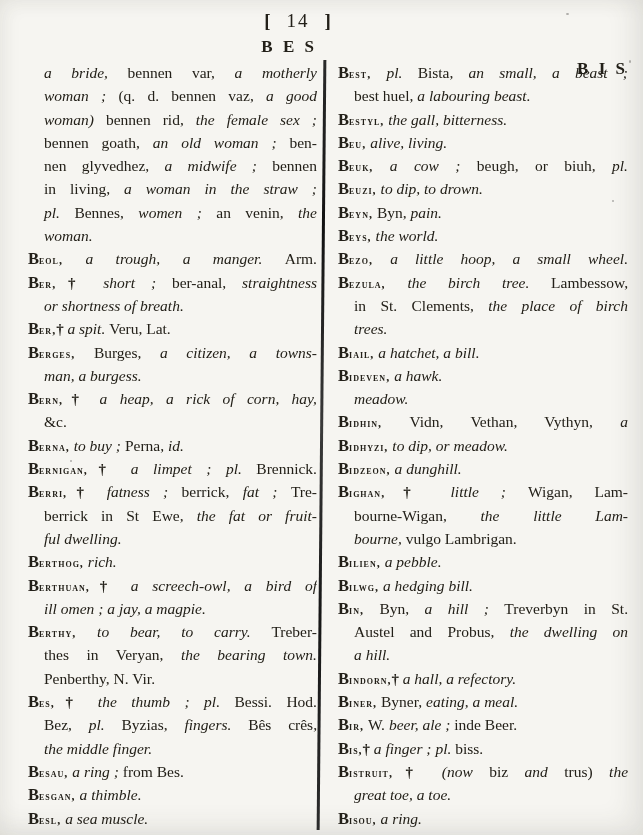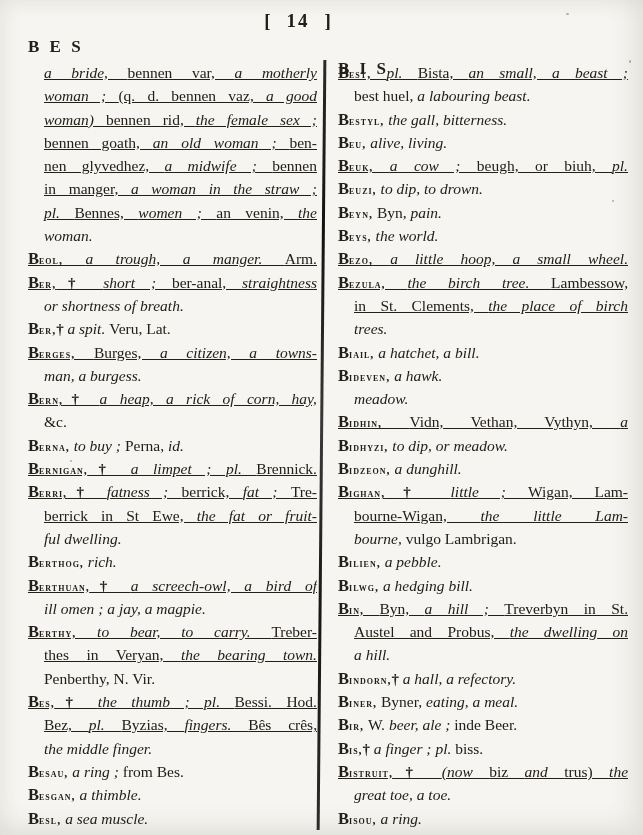--- a/index.html
+++ b/index.html
@@ -11,35 +11,35 @@
   }
   .paper-vignette{
     position:absolute;inset:0;pointer-events:none;
     box-shadow:inset -10px -8px 26px rgba(60,55,45,.10), inset 6px 4px 18px rgba(60,55,45,.05);
   }
   .page-head{
     position:absolute;top:10px;left:0;width:596px;text-align:center;
     font-size:19px;letter-spacing:1px;
   }
   .page-head .brk{font-weight:bold;padding:0 15px;}
-  .page-head .num{font-weight:bold;letter-spacing:2px;}
+  .page-head .num{font-weight:normal;letter-spacing:2px;}
   .col-head{
-    position:absolute;top:37px;text-align:left;
+    position:absolute;top:37px;text-align:right;
     font-size:17px;font-weight:bold;letter-spacing:3px;
   }
   #col-head-left{left:28px;width:289px;}
   #col-head-right{left:338px;width:290px;margin-top:22px;}
   .column{position:absolute;top:61px;font-size:15.5px;}
   #left-column{left:28px;width:289px;}
   #right-column{left:338px;width:290px;}
   .line{
     height:23.3px;line-height:23.3px;white-space:normal;
     text-align:left;overflow:hidden;
   }
-  .line.j{text-align:justify;text-align-last:justify;text-decoration:underline;}
+  .line.j{text-align:justify;text-align-last:justify;}
   .line.ind{padding-left:16px;}
   .hw .cap{font-size:16.5px;font-weight:600;}
   .hw .rest{font-variant:small-caps;font-weight:600;letter-spacing:1px;font-size:12px;}
   .i{font-style:italic;}
   .r{font-style:normal;}
   .dg{font-weight:bold;font-size:15px;}
   .divider{
     position:absolute;left:320px;top:60px;width:2.5px;height:770px;
     background:linear-gradient(180deg,#2a2a2a 0%,#111 22%,#3a3a3a 48%,#161616 72%,#2c2c2c 100%);
     transform:rotate(0.5deg);transform-origin:center;
@@ -59,21 +59,21 @@
 <div class="col-head" id="col-head-right">B I S</div>
 
 <div class="divider"></div>
 
 <div class="column" id="left-column">
     <div class="line ind j"><span class="i">a bride, </span><span class="r">bennen var, </span><span class="i">a motherly</span></div>
     <div class="line ind j"><span class="i">woman ; </span><span class="r">(q. d. bennen vaz, </span><span class="i">a good</span></div>
     <div class="line ind j"><span class="i">woman) </span><span class="r">bennen rid, </span><span class="i">the female sex ;</span></div>
     <div class="line ind j"><span class="r">bennen goath, </span><span class="i">an old woman ; </span><span class="r">ben-</span></div>
     <div class="line ind j"><span class="r">nen glyvedhez, </span><span class="i">a midwife ; </span><span class="r">bennen</span></div>
-    <div class="line ind j"><span class="r">in manger, </span><span class="i">a woman in the straw ;</span></div>
+    <div class="line ind j"><span class="r">in living, </span><span class="i">a woman in the straw ;</span></div>
     <div class="line ind j"><span class="i">pl. </span><span class="r">Bennes, </span><span class="i">women ; </span><span class="r">an venin, </span><span class="i">the</span></div>
     <div class="line ind"><span class="i">woman.</span></div>
     <div class="line j"><span class="hw"><span class="cap">B</span><span class="rest">eol, </span></span><span class="i">a trough, a manger. </span><span class="r">Arm.</span></div>
     <div class="line j"><span class="hw"><span class="cap">B</span><span class="rest">er,</span></span><span class="dg">† </span><span class="i">short ; </span><span class="r">ber-anal, </span><span class="i">straightness</span></div>
     <div class="line ind"><span class="i">or shortness of breath.</span></div>
     <div class="line"><span class="hw"><span class="cap">B</span><span class="rest">er,</span></span><span class="dg">† </span><span class="i">a spit. </span><span class="r">Veru, Lat.</span></div>
     <div class="line j"><span class="hw"><span class="cap">B</span><span class="rest">erges, </span></span><span class="r">Burges, </span><span class="i">a citizen, a towns-</span></div>
     <div class="line ind"><span class="i">man, a burgess.</span></div>
     <div class="line j"><span class="hw"><span class="cap">B</span><span class="rest">ern,</span></span><span class="dg">† </span><span class="i">a heap, a rick of corn, hay,</span></div>
     <div class="line ind"><span class="r">&amp;c.</span></div>

